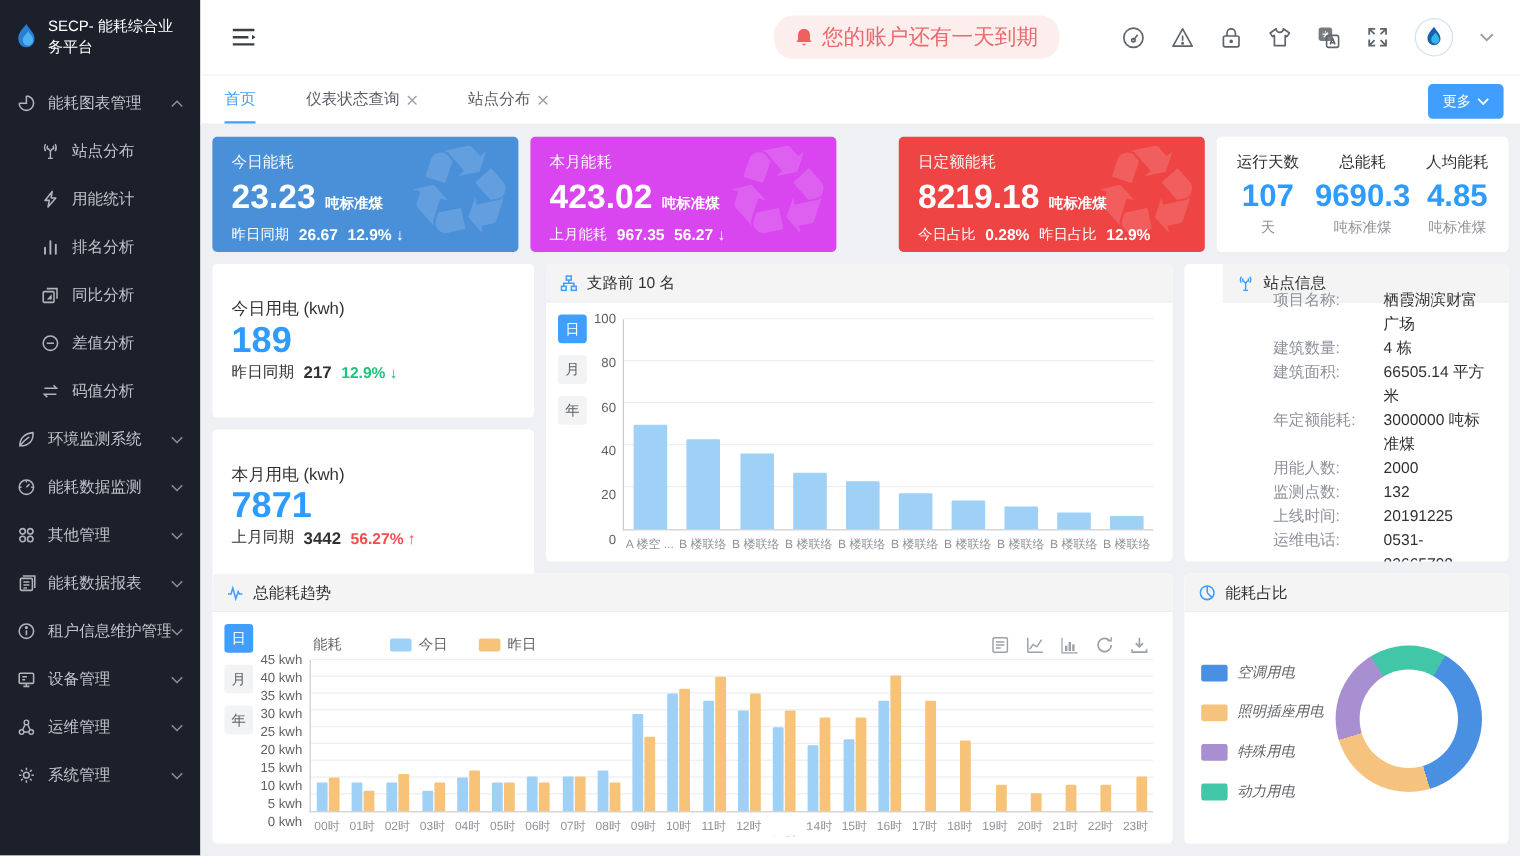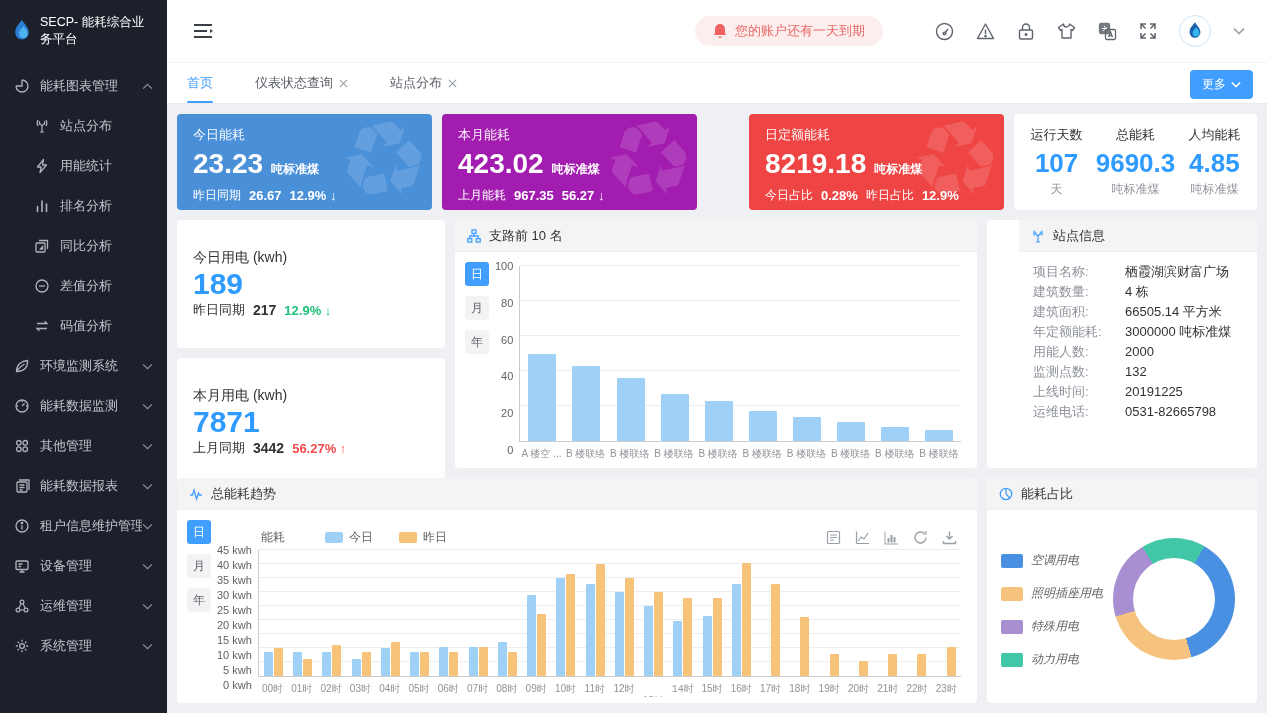--- a/index.html
+++ b/index.html
@@ -15,21 +15,21 @@
   .menu-item .mi-icon { width:16px; height:16px; margin-right:10px; display:inline-flex; align-items:center; justify-content:center; color:#aeb3bc; }
   .menu-item .mi-label { flex:1; white-space:nowrap; overflow:hidden; }
   .menu-item .mi-arrow { color:#8b909a; display:inline-flex; }
   .submenu .menu-item { padding-left:34px; height:40px; }
 
   
   .main { flex:1; display:flex; flex-direction:column; min-width:0; }
   .topbar { height:62px; background:#fff; display:flex; align-items:center; justify-content:space-between; padding:0 22px 0 26px; flex-shrink:0; }
   .hamburger { display:inline-flex; color:#3a3f45; cursor:pointer; }
   .topbar-right { display:flex; align-items:center; gap:22px; }
-  .notice-pill { display:flex; align-items:center; gap:8px; background:#fdeeee; color:#e96a6a; border-radius:16px; padding:6px 18px; font-size:13px; margin-right:30px; cursor:pointer; }
+  .notice-pill { display:flex; align-items:center; gap:8px; background:#fdeeee; color:#e96a6a; border-radius:16px; padding:6px 18px; font-size:18px; margin-right:30px; cursor:pointer; }
   .hicon { display:inline-flex; color:#5f646c; cursor:pointer; }
   .avatar { width:32px; height:32px; border-radius:50%; border:1px solid #cfe3f2; display:flex; align-items:center; justify-content:center; background:#fff; cursor:pointer; }
 
   
   .tabbar { height:42px; background:#fff; border-top:1px solid #f2f2f2; border-bottom:1px solid #e8eaee; display:flex; align-items:center; padding:0 20px; position:relative; flex-shrink:0; }
   .tabs { display:flex; gap:42px; height:100%; }
   .tab { display:flex; align-items:center; gap:6px; font-size:13px; color:#5a5e66; cursor:pointer; height:100%; position:relative; }
   .tab.active { color:#409eff; }
   .tab.active::after { content:""; position:absolute; left:0; right:0; bottom:0; height:2px; background:#409eff; border-radius:1px; }
   .tab .close { color:#9aa0a8; font-size:12px; display:inline-flex; }
@@ -68,21 +68,21 @@
   .panel { background:#fff; border-radius:4px; display:flex; flex-direction:column; overflow:hidden; }
   .panel-hd { height:32px; background:#f4f4f5; border-bottom:1px solid #ebeef2; display:flex; align-items:center; gap:8px; padding:0 12px; font-size:13px; color:#303133; flex-shrink:0; }
   .panel-hd .ph-icon { color:#409eff; display:inline-flex; }
   .panel-bd { flex:1; min-height:0; position:relative; }
 
   .branch-panel { flex:1; min-width:0; }
   .site-panel { width:270px; flex-shrink:0;padding-left:32px; }
   .trend-panel { flex:1; min-width:0; }
   .ratio-panel { width:270px; flex-shrink:0; }
 
-  .site-rows { padding:10px 14px; display:flex; flex-direction:column; justify-content:flex-start; height:100%; }
+  .site-rows { padding:10px 14px; display:flex; flex-direction:column; justify-content:center; height:100%;margin-left:28px; }
   .site-row { display:flex; font-size:13px; line-height:20px; }
   .site-row .sr-label { width:92px; color:#8d919a; flex-shrink:0; }
   .site-row .sr-value { color:#303133; }
 
   .period-col { display:flex; flex-direction:column; gap:10px; padding:10px 0 0 10px; }
   .pbtn { width:24px; height:24px; border-radius:3px; background:#f2f3f5; color:#606266; font-size:12px; display:flex; align-items:center; justify-content:center; cursor:pointer; }
   .pbtn.active { background:#409eff; color:#fff; }
 
   .chart-flex { display:flex; height:100%; }
   .chart-area { flex:1; min-width:0; display:flex; flex-direction:column; padding:14px 16px 6px 6px; }
@@ -429,21 +429,21 @@
               <span>23.23</span>
               <span class="sc-unit">吨标准煤</span>
             </div>
             <div class="sc-foot">
               <span>昨日同期</span>
               <b>26.67</b>
               <b>12.9% ↓</b>
             </div>
             <div class="recycle">♻</div>
           </div>
-          <div class="stat-card" style="background: #a21caf;">
+          <div class="stat-card" style="background: #d946ef;">
             <div class="sc-title">本月能耗</div>
             <div class="sc-value">
               <span>423.02</span>
               <span class="sc-unit">吨标准煤</span>
             </div>
             <div class="sc-foot">
               <span>上月能耗</span>
               <b>967.35</b>
               <b>56.27 ↓</b>
             </div>

